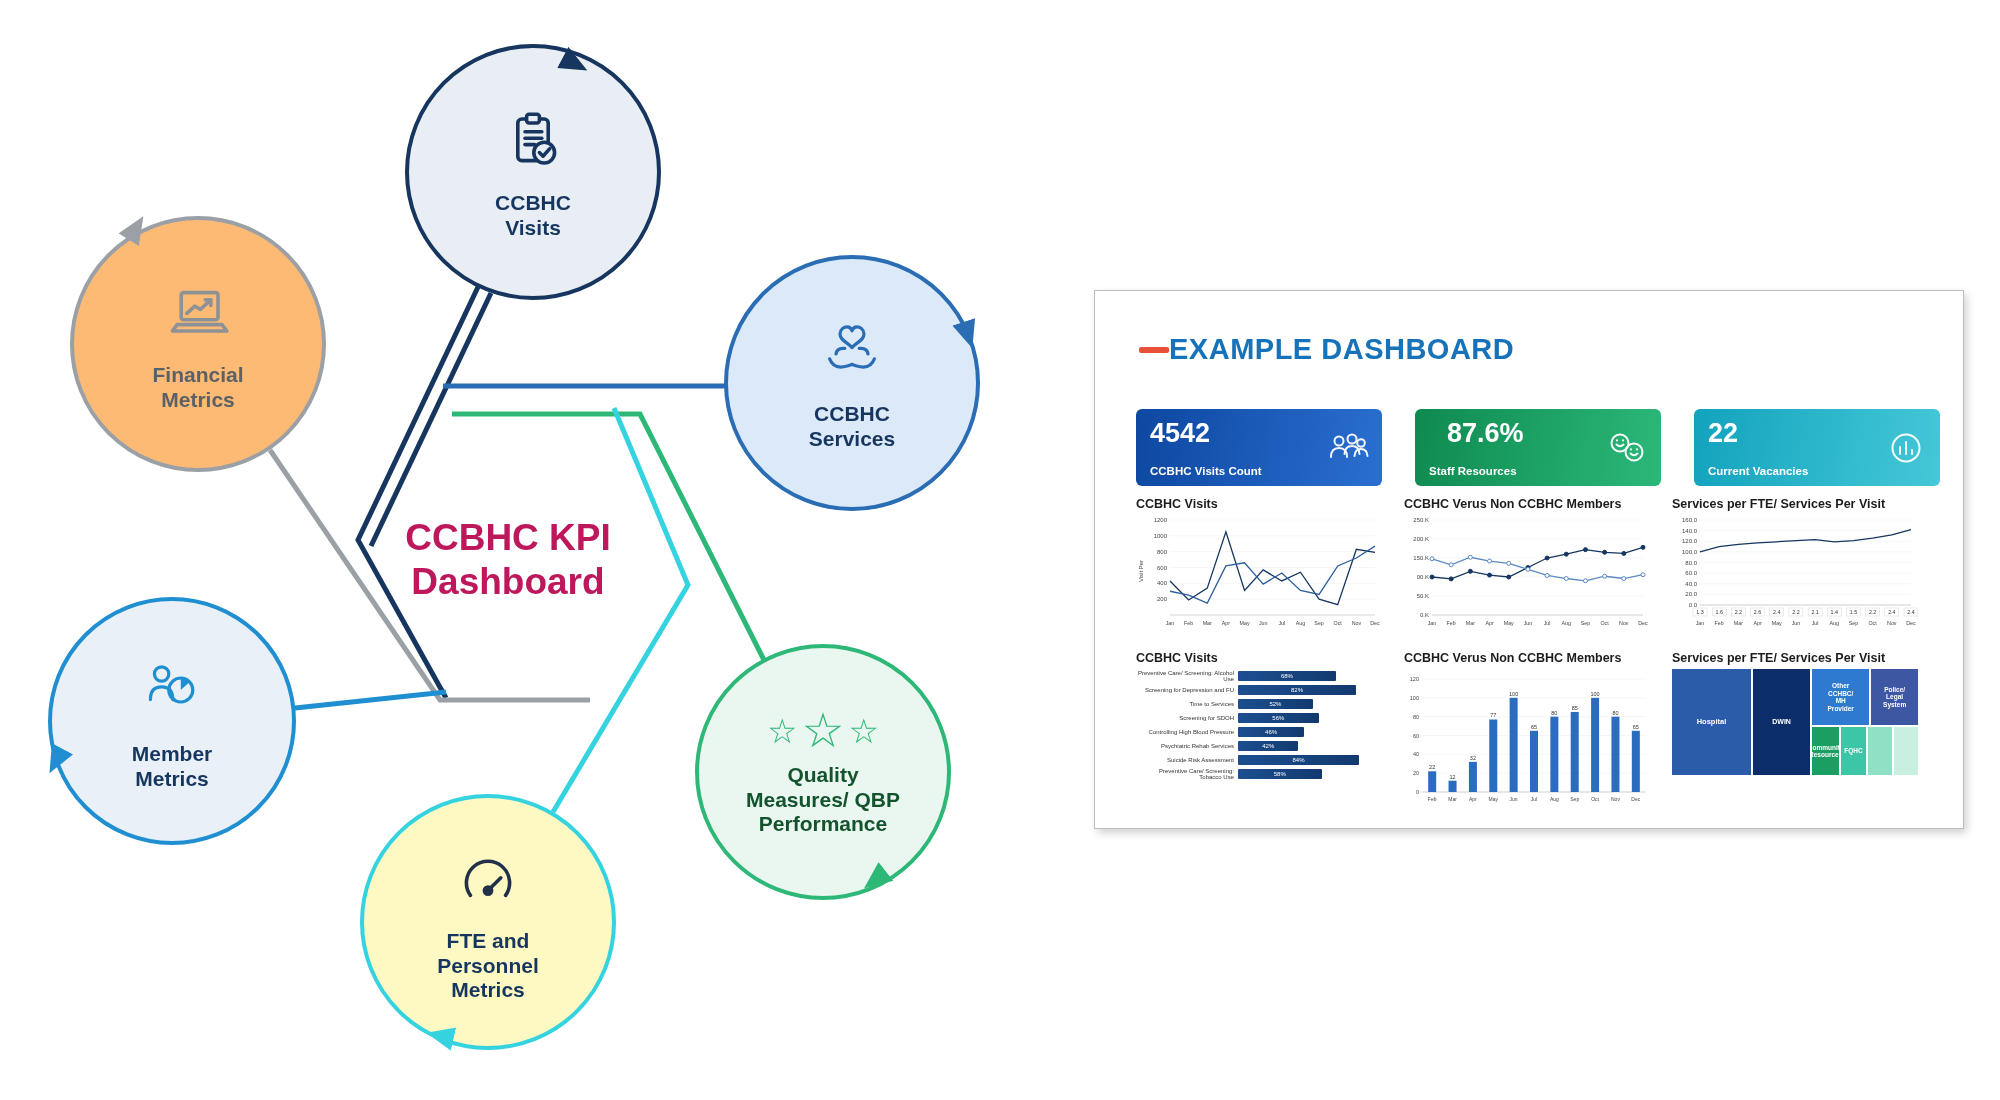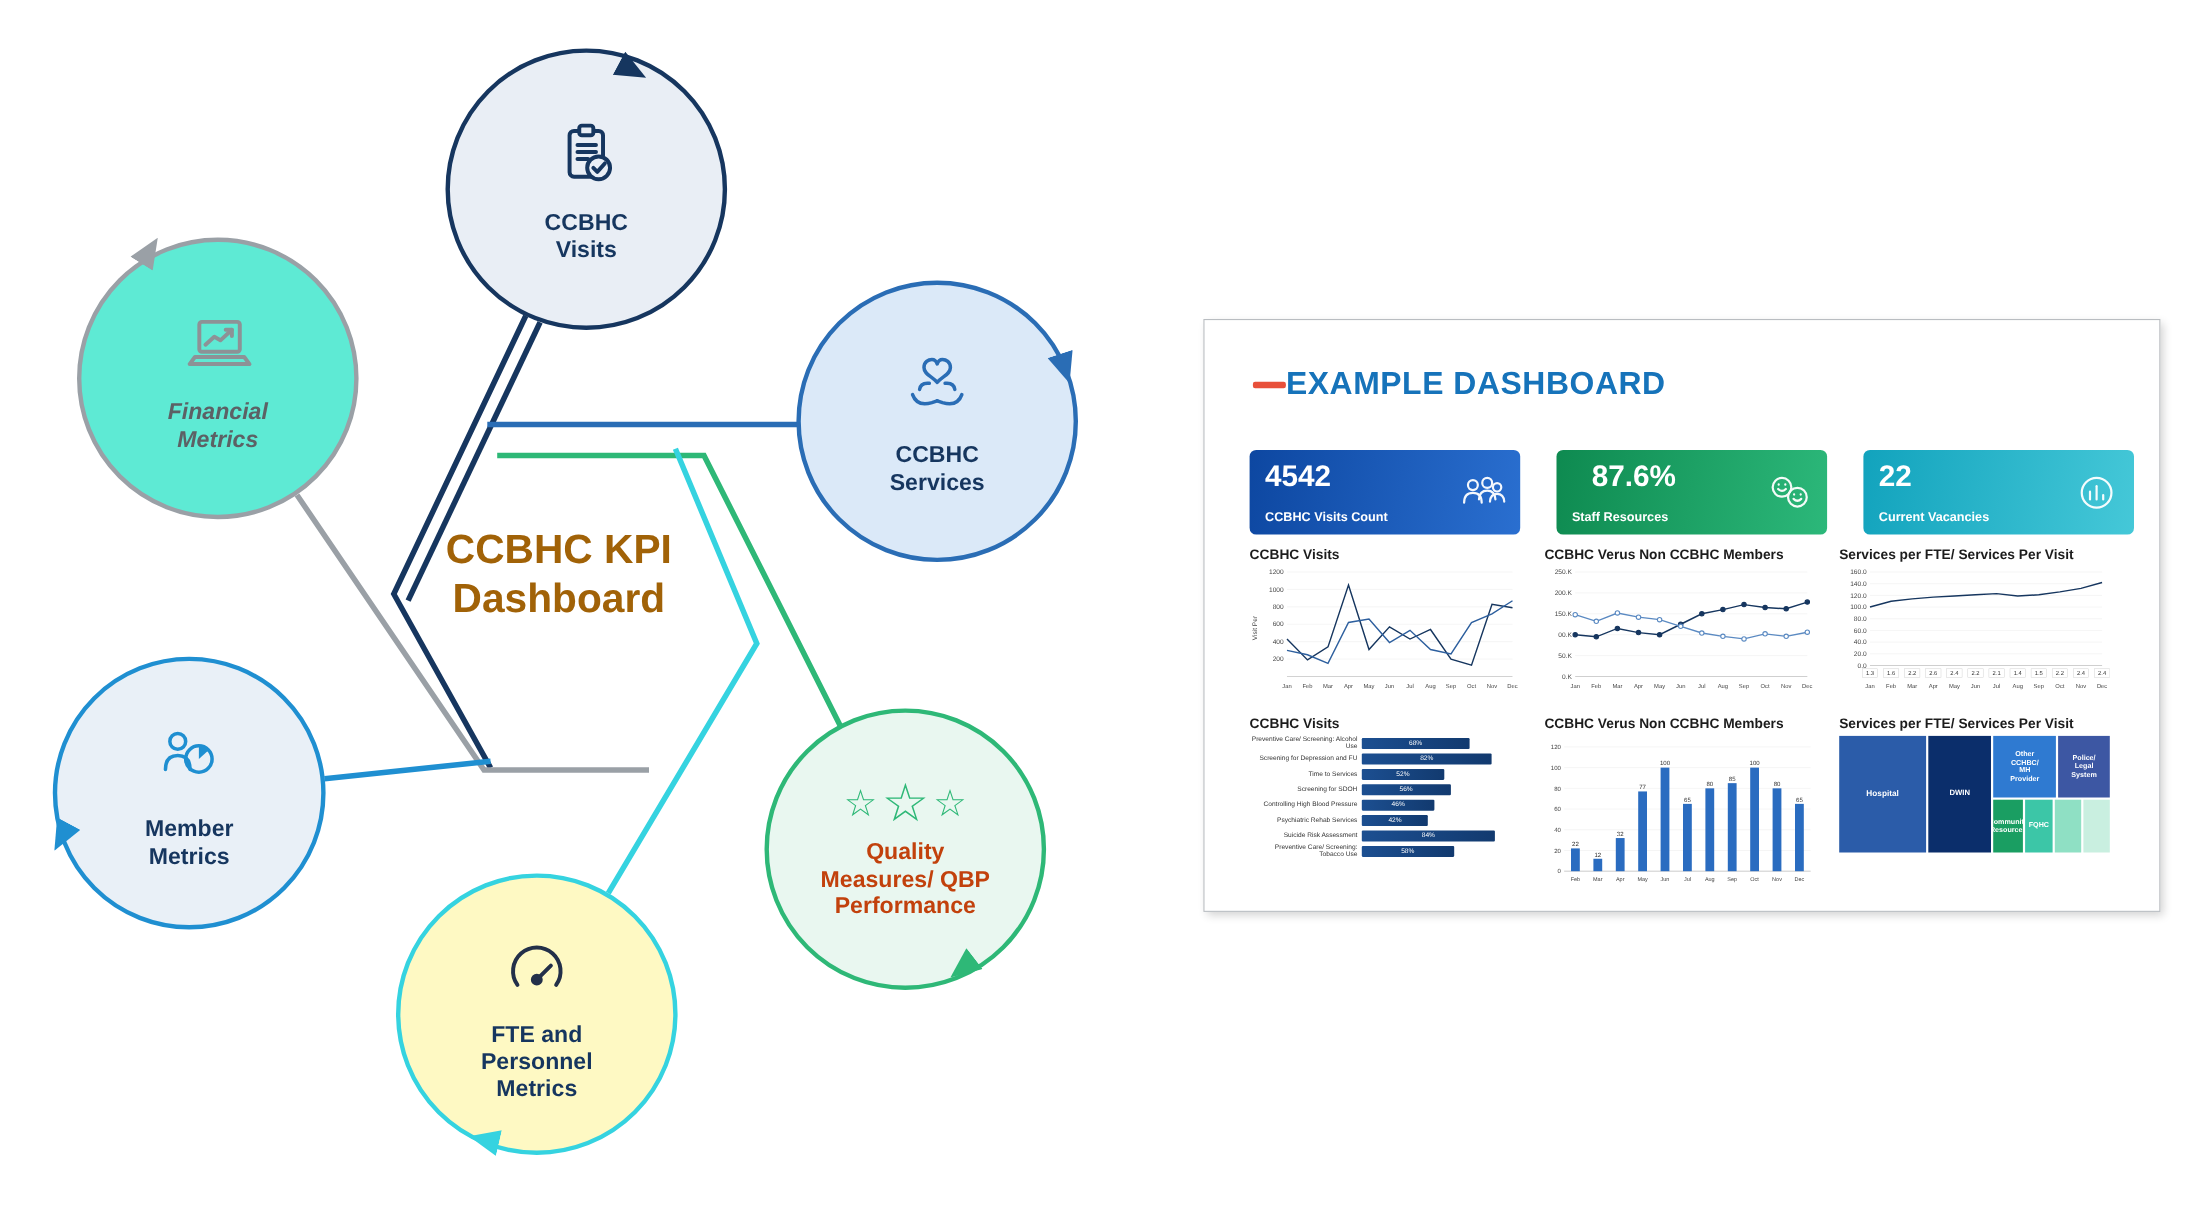--- a/index.html
+++ b/index.html
@@ -11,46 +11,46 @@
   .node{position:absolute;border-radius:50%;border:4px solid;display:flex;flex-direction:column;
         align-items:center;justify-content:center;text-align:center;gap:8px;box-sizing:content-box;}
   .node-label{font-weight:bold;font-size:21px;line-height:1.18;white-space:pre-line;}
   .nicon{width:80px;height:80px;}
   .node-arrow{position:absolute;width:28px;height:24px;clip-path:polygon(0 0,100% 50%,0 100%);}
 
   #node-visits   {left:405px;top:44px;width:248px;height:248px;border-color:#16365f;background:#e9eef5;}
   #node-visits .node-label{color:#16365f;}
   #node-visits .node-arrow{background:#16365f;top:4px;left:152px;transform:rotate(28deg);}
 
-  #node-financial{left:70px;top:216px;width:248px;height:248px;border-color:#9aa0a6;background:#5eead4;font-style:italic;}
+  #node-financial{left:70px;top:216px;width:248px;height:248px;border-color:#9aa0a6;background:#fdba74;}
   #node-financial .node-label{color:#5c6165;}
   #node-financial .node-arrow{background:#9aa0a6;top:-4px;left:48px;transform:rotate(-58deg);}
 
   #node-services {left:724px;top:255px;width:248px;height:248px;border-color:#2a6db5;background:#dbe9f8;}
   #node-services .node-label{color:#16365f;}
   #node-services .node-arrow{background:#2a6db5;top:64px;right:-6px;transform:rotate(72deg);}
 
   #node-member   {left:48px;top:597px;width:240px;height:240px;border-color:#1f8fd1;background:#e9f0f7;gap:12px;}
   #node-member .node-label{color:#16365f;}
   #node-member .node-arrow{background:#1f8fd1;top:148px;left:-10px;transform:rotate(118deg);}
 
   #node-fte      {left:360px;top:794px;width:248px;height:248px;border-color:#35d3e0;background:#fef9c3;}
   #node-fte .node-label{color:#16365f;}
   #node-fte .node-arrow{background:#35d3e0;bottom:-2px;left:62px;transform:rotate(193deg);}
 
   #node-quality  {left:695px;top:644px;width:248px;height:248px;border-color:#2eb877;background:#e9f7f0;}
-  #node-quality .node-label{color:#c2410c;}
+  #node-quality .node-label{color:#14532d;}
   #node-quality .node-arrow{background:#2eb877;bottom:4px;right:58px;transform:rotate(142deg);}
 
   .stars{display:flex;align-items:center;gap:4px;color:#2eb877;line-height:1;}
   .stars span{font-size:34px;}
   .stars span.big{font-size:48px;}
 
-  .center-title{position:absolute;left:348px;top:478px;width:320px;text-align:center;
-                font-size:37px;font-weight:bold;color:#a16207;line-height:1.2;white-space:pre-line;}
+  .center-title{position:absolute;left:348px;top:516px;width:320px;text-align:center;
+                font-size:37px;font-weight:bold;color:#be185d;line-height:1.2;white-space:pre-line;}
 
   
   .panel{position:absolute;left:1094px;top:290px;width:870px;height:539px;background:#fff;
          border:1px solid #b9bdc1;box-shadow:3px 4px 8px rgba(0,0,0,.18);box-sizing:border-box;}
   .panel-title-row{position:absolute;left:44px;top:42px;display:flex;align-items:center;}
   .dash{width:30px;height:6px;background:#e8503a;border-radius:2px;}
   .panel-title{margin:0;font-size:29px;font-weight:bold;color:#1673ba;letter-spacing:.5px;}
 
   .kpi-row{position:absolute;left:41px;top:118px;display:flex;gap:33px;}
   .kpi{width:246px;height:77px;border-radius:6px;color:#fff;position:relative;

